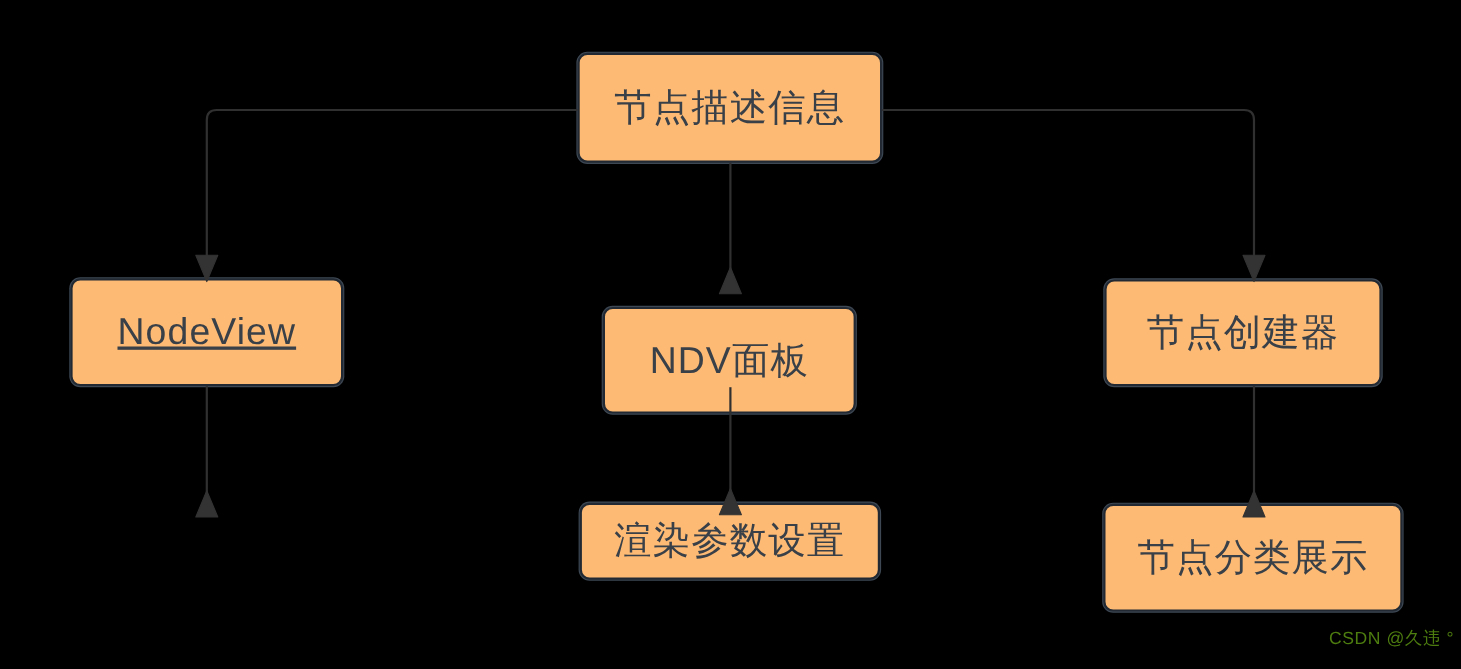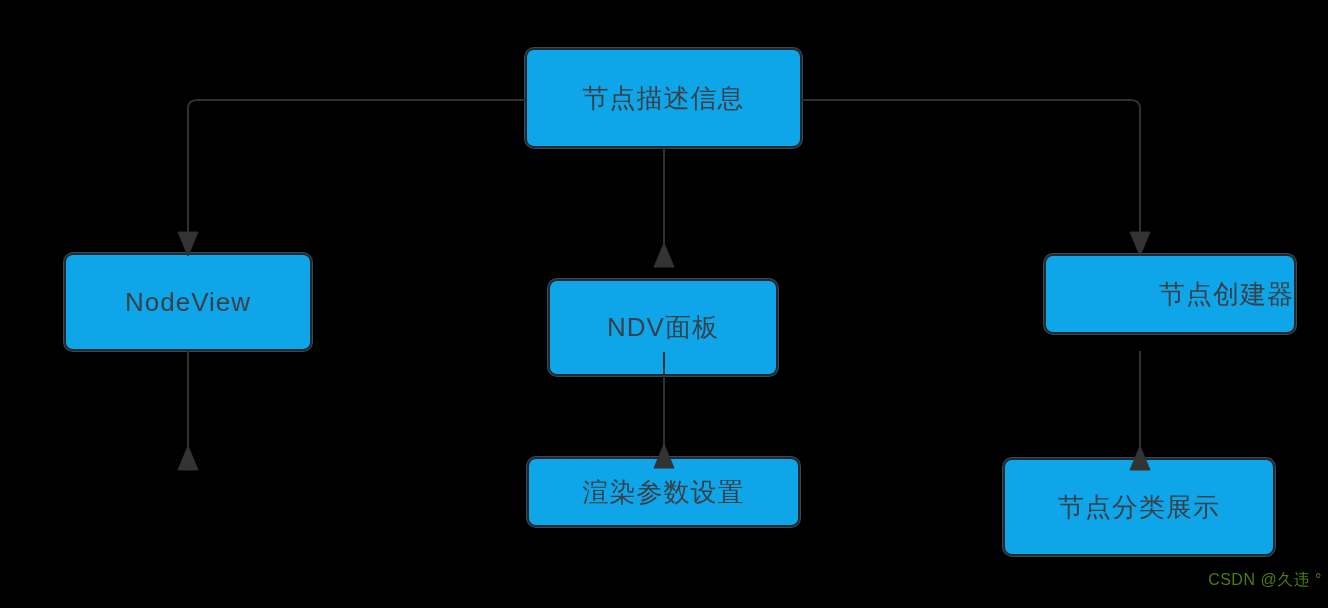--- a/index.html
+++ b/index.html
@@ -11,36 +11,36 @@
     position: relative;
     width: 1328px;
     height: 608px;
     background: #000000;
     font-family: "Liberation Sans", "DejaVu Sans", sans-serif;
     overflow: hidden;
   }
   .node {
     position: absolute;
     box-sizing: border-box;
-    background: #0ea5e9;
+    background: #fdba74;
     border: 2px solid #222932;
     box-shadow: 0 0 0 1px #3d4854;
     border-radius: 9px;
     display: flex;
     align-items: center;
     justify-content: center;
     color: #3a4048;
-    font-size: 26px;
+    font-size: 34px;
     letter-spacing: 1px;
     cursor: default;
   }
   .n-root       { left: 525px;  top: 48px;  width: 277px; height: 100px; }
-  .n-nodeview   { left: 64px;   top: 253px; width: 248px; height: 98px; }
+  .n-nodeview   { left: 64px;   top: 253px; width: 248px; height: 98px; text-decoration: underline; }
   .n-ndv        { left: 548px;  top: 255px; width: 230px; height: 97px; margin-top: 24px; }
-  .n-creator    { left: 1044px; top: 254px; width: 252px; height: 80px; justify-content: flex-end; }
+  .n-creator    { left: 1004px; top: 254px; width: 252px; height: 97px; }
   .n-appearance { left: 50px;   top: 458px; width: 276px; height: 98px; }
   .n-params     { left: 527px;  top: 457px; width: 273px; height: 70px; }
   .n-category   { left: 1003px; top: 458px; width: 272px; height: 98px; }
   svg.edges {
     position: absolute;
     left: 0; top: 0;
     width: 1328px;
     height: 608px;
     pointer-events: none;
   }

